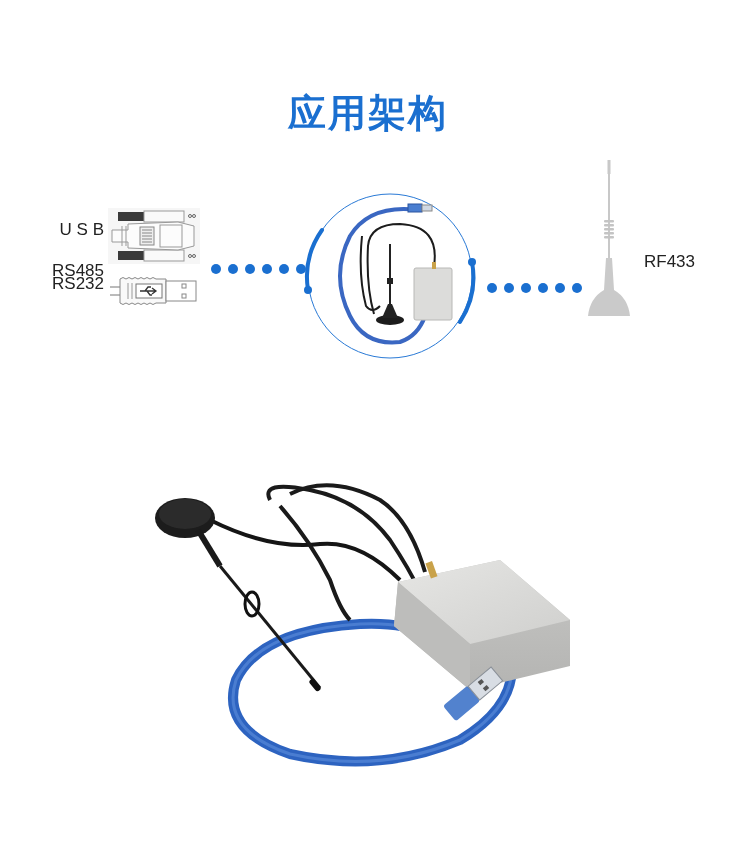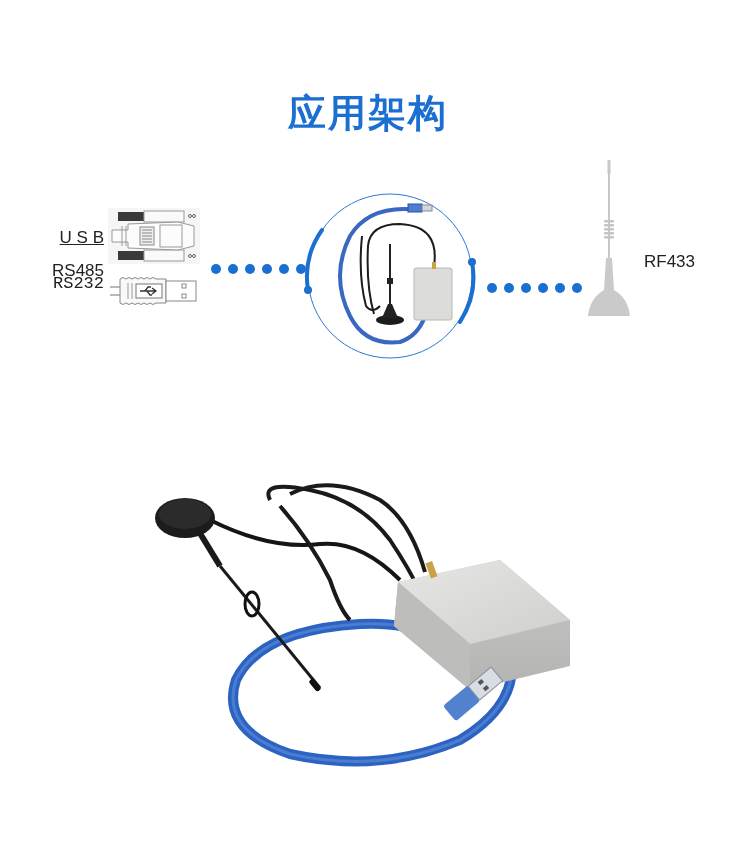--- a/index.html
+++ b/index.html
@@ -9,23 +9,23 @@
   .iface-label { left: 34px; width: 70px; text-align: right; font-size: 17px; color: #222; }
   .rf-label { left: 644px; top: 252px; font-size: 17px; color: #222; text-align: right; }
   .dots { display: flex; gap: 7px; }
   .dot { width: 10px; height: 10px; border-radius: 50%; background: #1a6fd0; }
 </style>
 </head>
 <body>
 
 <div class="abs title">应用架构</div>
 
-<div class="abs iface-label" style="top:228px;text-decoration:underline;">U S B</div>
+<div class="abs iface-label" style="top:220px;">U S B</div>
 <div class="abs iface-label" style="top:261px;">RS485</div>
-<div class="abs iface-label" style="top:274px;font-family:Liberation Mono, monospace;">RS232</div>
+<div class="abs iface-label" style="top:274px;">RS232</div>
 
 <svg class="abs" style="left:108px; top:208px;" width="92" height="56" viewBox="0 0 92 56">
   <rect x="0" y="0" width="92" height="56" fill="#f6f6f6"></rect>
   <rect x="10" y="4" width="26" height="9" fill="#3a3a3a"></rect>
   <rect x="36" y="3" width="40" height="11" fill="#fafafa" stroke="#999" stroke-width="1"></rect>
   <rect x="10" y="43" width="26" height="9" fill="#3a3a3a"></rect>
   <rect x="36" y="42" width="40" height="11" fill="#fafafa" stroke="#999" stroke-width="1"></rect>
   <path d="M4 22 L20 22 L20 16 L70 14 L86 18 L86 38 L70 42 L20 40 L20 34 L4 34 Z" fill="#fcfcfc" stroke="#999" stroke-width="1"></path>
   <line x1="14" y1="18" x2="14" y2="38" stroke="#999"></line>
   <line x1="18" y1="18" x2="18" y2="38" stroke="#999"></line>

